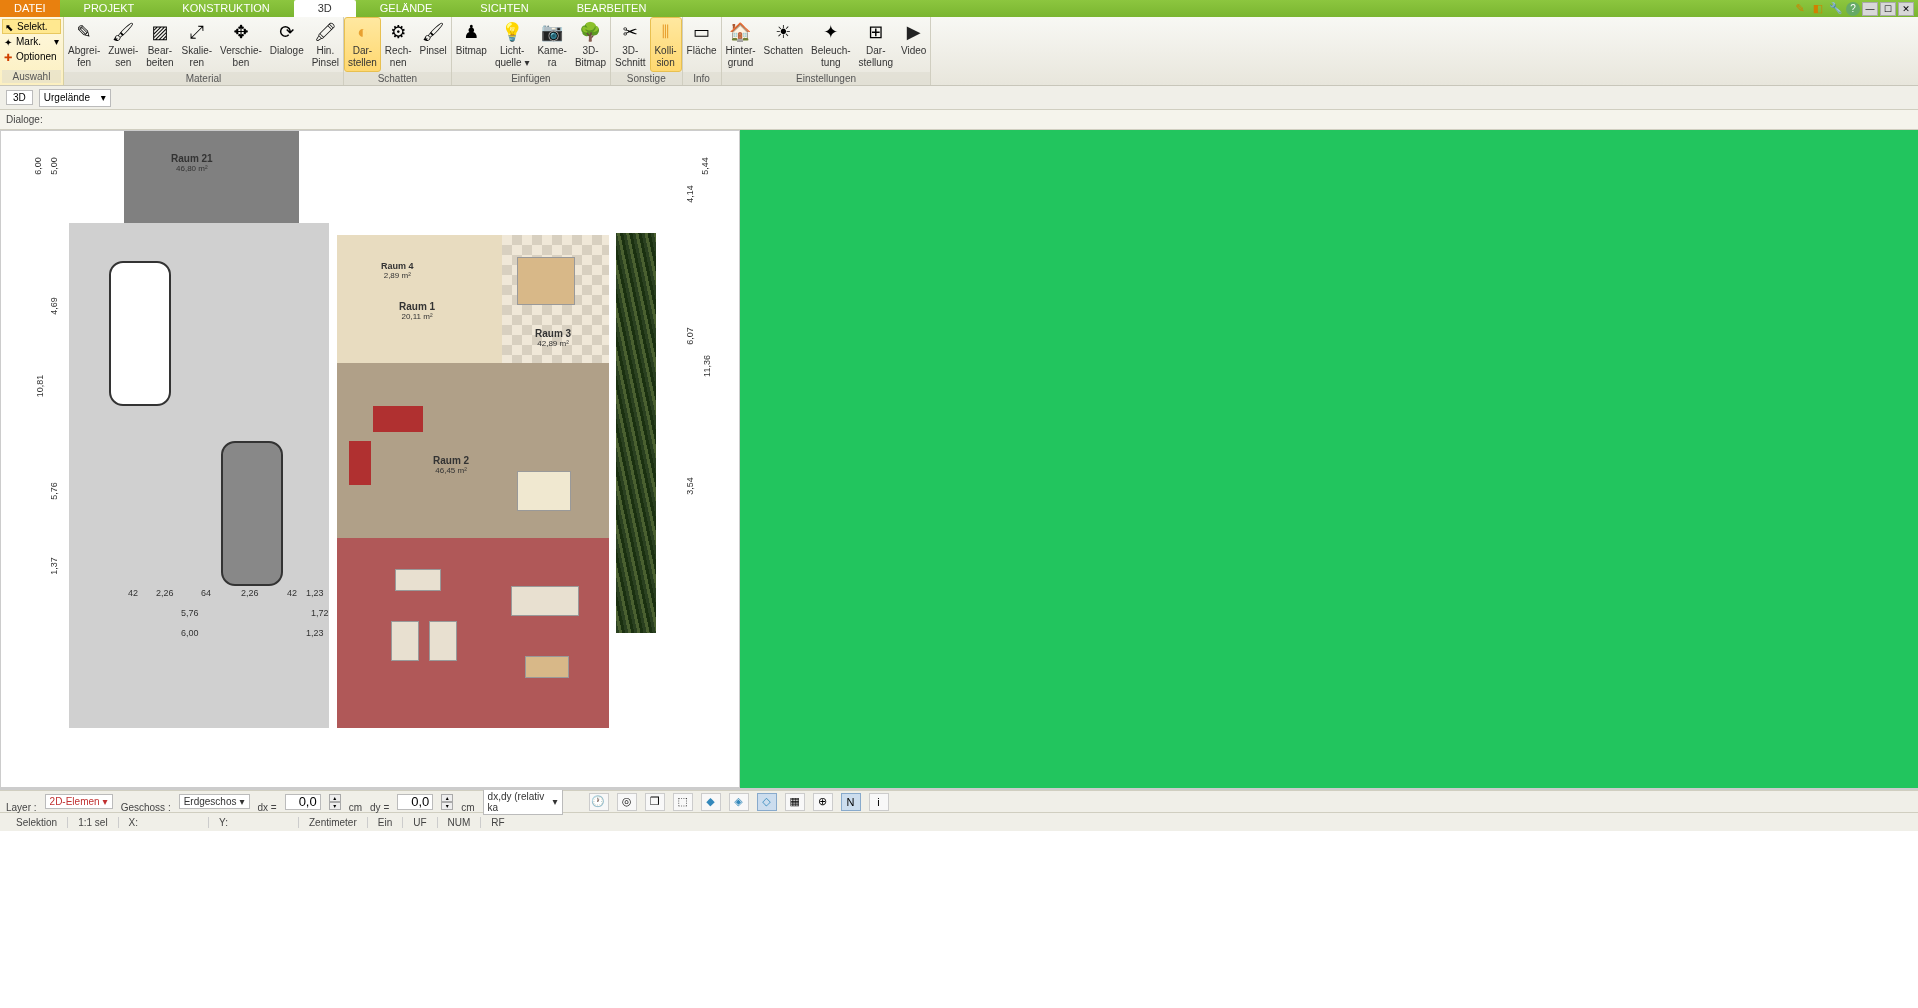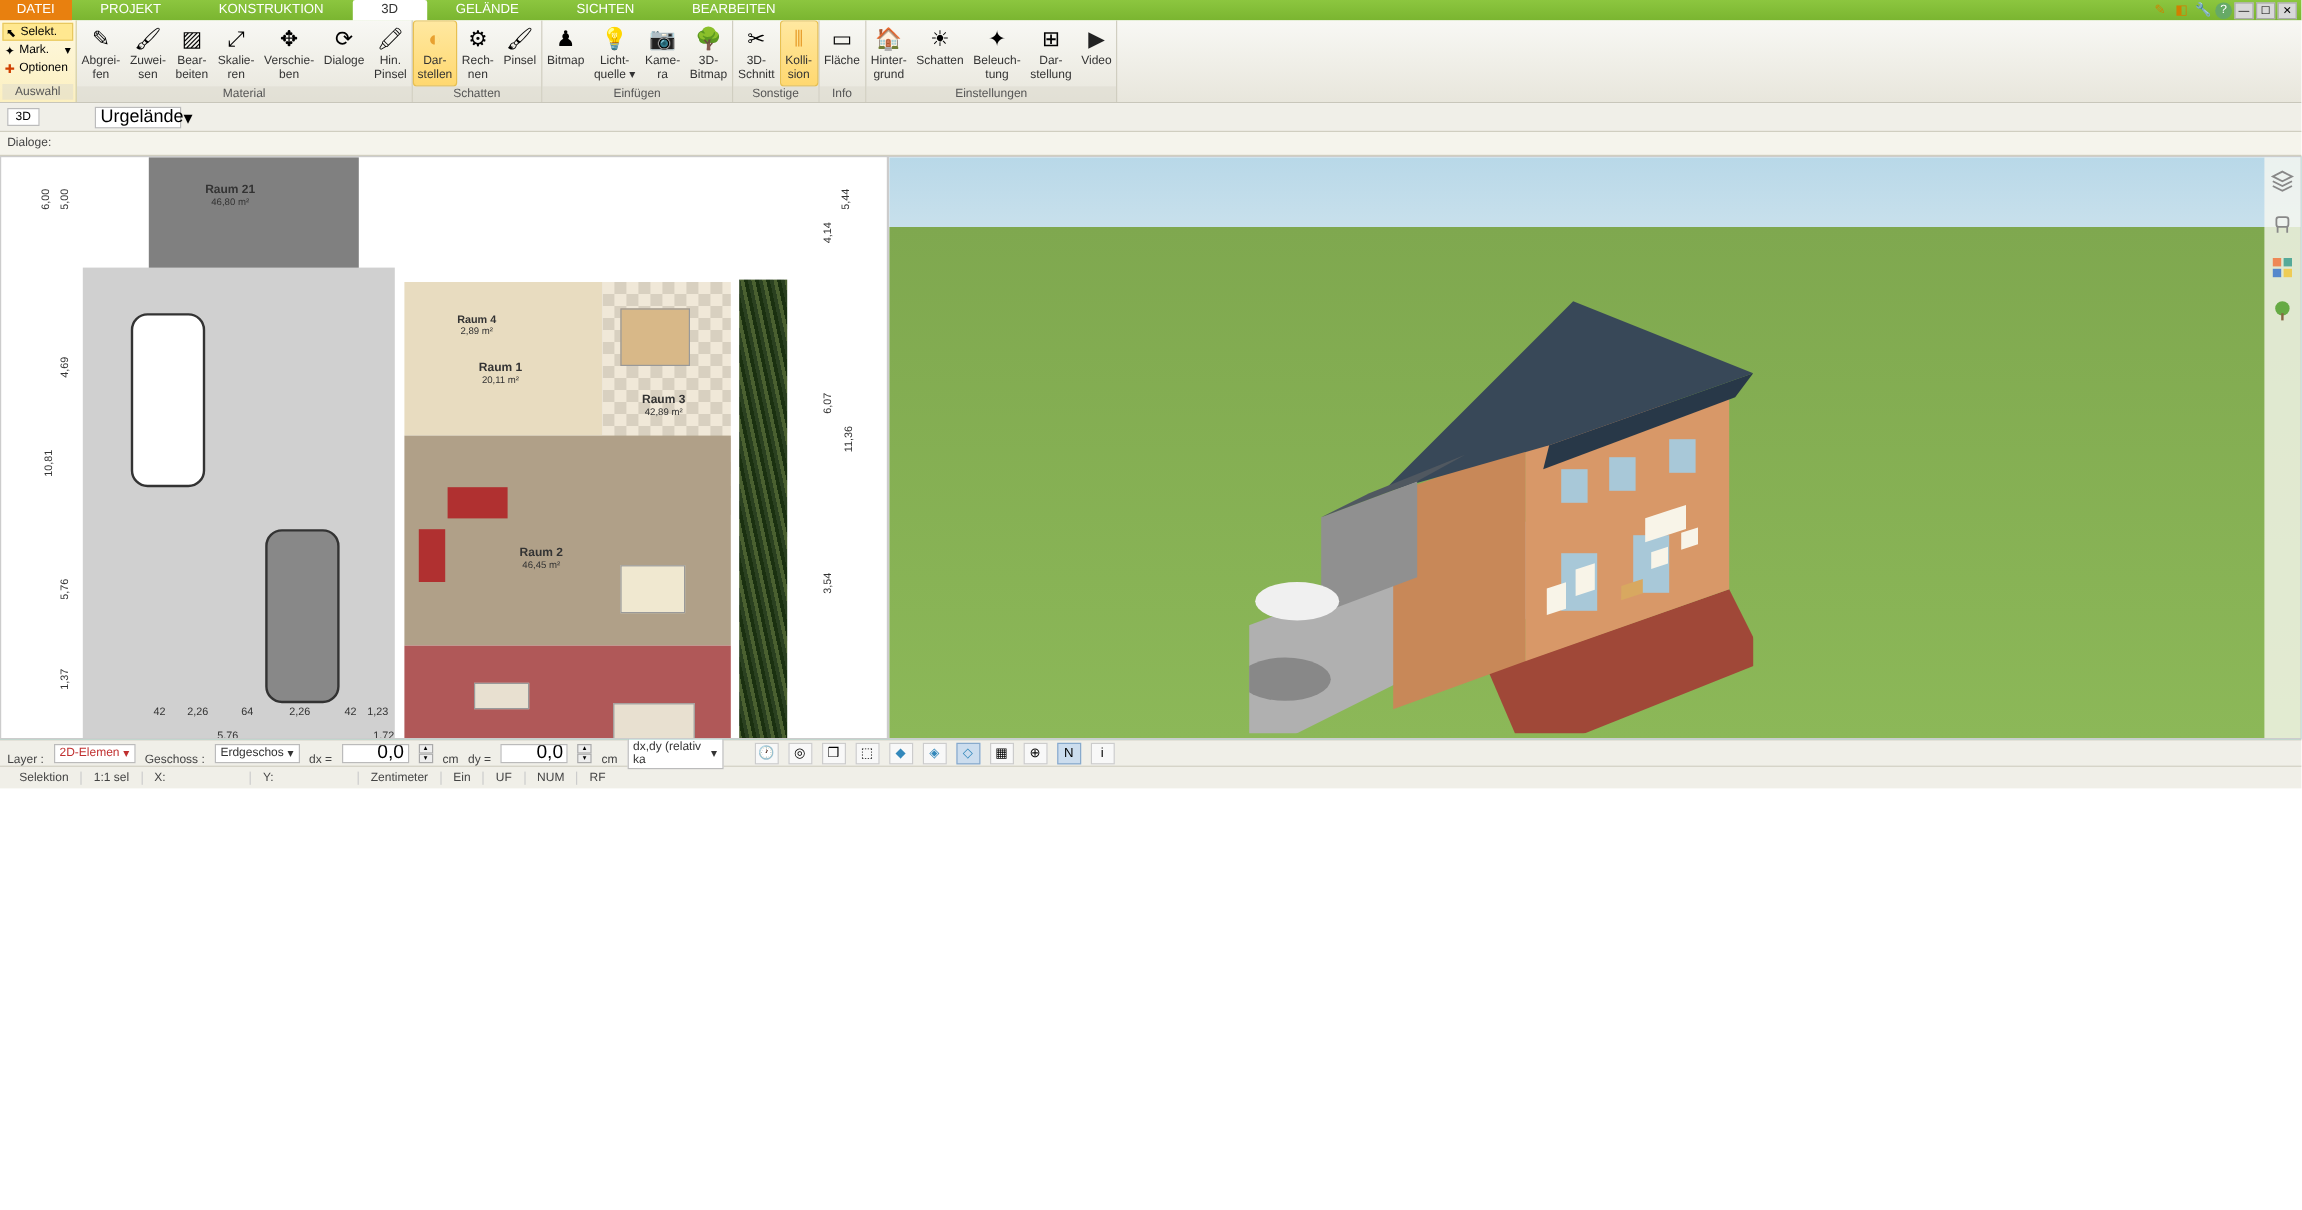--- a/index.html
+++ b/index.html
@@ -25,26 +25,26 @@
     .ribbon-items { display: flex; flex: 1; }
     .ribbon-label { text-align: center; font-size: 10px; color: #555; padding: 1px 0; background: rgba(220,218,205,.5); }
     .ribbon-item { display: flex; flex-direction: column; align-items: center; justify-content: flex-start; padding: 3px 4px 0; cursor: pointer; min-width: 32px; }
     .ribbon-item.active { background: linear-gradient(#ffe8a0, #ffd870); border: 1px solid #e8c050; border-radius: 3px; padding: 2px 3px 0; }
     .ribbon-icon { width: 24px; height: 24px; display: flex; align-items: center; justify-content: center; font-size: 18px; }
     .ribbon-text { font-size: 10px; color: #333; text-align: center; line-height: 11px; margin-top: 1px; }
     
     
     .subbar { height: 24px; background: #f0efe8; border-bottom: 1px solid #d0cec0; display: flex; align-items: center; padding: 0 6px; gap: 6px; }
     .sub-label { background: #fff; border: 1px solid #bbb; padding: 1px 6px; font-size: 10px; }
-    .sub-combo { background: #fff; border: 1px solid #bbb; padding: 1px 4px; font-size: 15px; width: 72px; height: 18px; display: flex; align-items: center; justify-content: space-between; cursor: pointer; margin-left: 40px; }
+    .sub-combo { background: #fff; border: 1px solid #bbb; padding: 1px 4px; font-size: 10px; width: 72px; height: 18px; display: flex; align-items: center; justify-content: space-between; cursor: pointer; }
     
     .dialoge-bar { height: 20px; background: #f5f4ec; border-bottom: 1px solid #d0cec0; display: flex; align-items: center; padding: 0 6px; font-size: 10px; color: #444; }
     
     
-    .workspace { height: 486px; display: flex; position: relative; background: #14b8a6; }
+    .workspace { height: 660px; display: flex; position: relative; background: #22c55e; flex-direction: column; }
     .view2d { width: 740px; height: 100%; background: #fff; border: 1px solid #ccc; position: relative; overflow: hidden; }
     .view3d { flex: 1; height: 100%; background: #fff; border: 1px solid #ccc; position: relative; overflow: hidden; }
     
     
     .plan-canvas { position: absolute; inset: 0; }
     .dim-text { position: absolute; font-size: 9px; color: #333; }
     .room-label { position: absolute; font-size: 10px; font-weight: bold; color: #333; text-align: center; }
     .room-area { font-size: 8px; font-weight: normal; display: block; }
     
     
@@ -52,21 +52,21 @@
     .house3d { position: absolute; left: 300px; top: 100px; width: 420px; height: 380px; }
     
     
     .right-pal { position: absolute; right: 0; top: 0; width: 30px; height: 100%; background: rgba(248,248,240,.8); display: flex; flex-direction: column; align-items: center; gap: 16px; padding-top: 10px; }
     .pal-icon { width: 20px; height: 20px; cursor: pointer; display: flex; align-items: center; justify-content: center; color: #888; }
     
     
     .bottombar { height: 22px; background: #f0efe8; border-top: 1px solid #d0cec0; display: flex; align-items: center; padding: 0 6px; gap: 8px; font-size: 10px; }
     .bb-label { color: #444; margin-top: 12px; }
     .bb-sel { color: #c03030; border: 1px solid #bbb; padding: 1px 4px; background: #fff; display: flex; align-items: center; gap: 3px; cursor: pointer; }
-    .bb-input { width: 56px; height: 16px; border: 1px solid #bbb; background: #fff; text-align: right; padding: 0 3px; font-size: 16px; }
+    .bb-input { width: 36px; height: 16px; border: 1px solid #bbb; background: #fff; text-align: right; padding: 0 3px; font-size: 13px; }
     .bb-spinb { display: flex; flex-direction: column; }
     .bb-spin { width: 12px; height: 8px; border: 1px solid #aaa; background: #eee; font-size: 6px; line-height: 6px; text-align: center; cursor: pointer; }
     .bb-ico { width: 20px; height: 18px; border: 1px solid #ccc; background: #f8f8f8; display: flex; align-items: center; justify-content: center; cursor: pointer; font-size: 11px; }
     .bb-ico.active { background: #cde; border-color: #8ac; }
     
     
     .statusbar { height: 19px; background: #f0efe8; border-top: 1px solid #d0cec0; display: flex; align-items: center; padding: 0 6px; font-size: 10px; color: #444; }
     .status-seg { padding: 0 10px; border-left: 1px solid #ccc; }
     .status-seg:first-child { border-left: none; }
     

